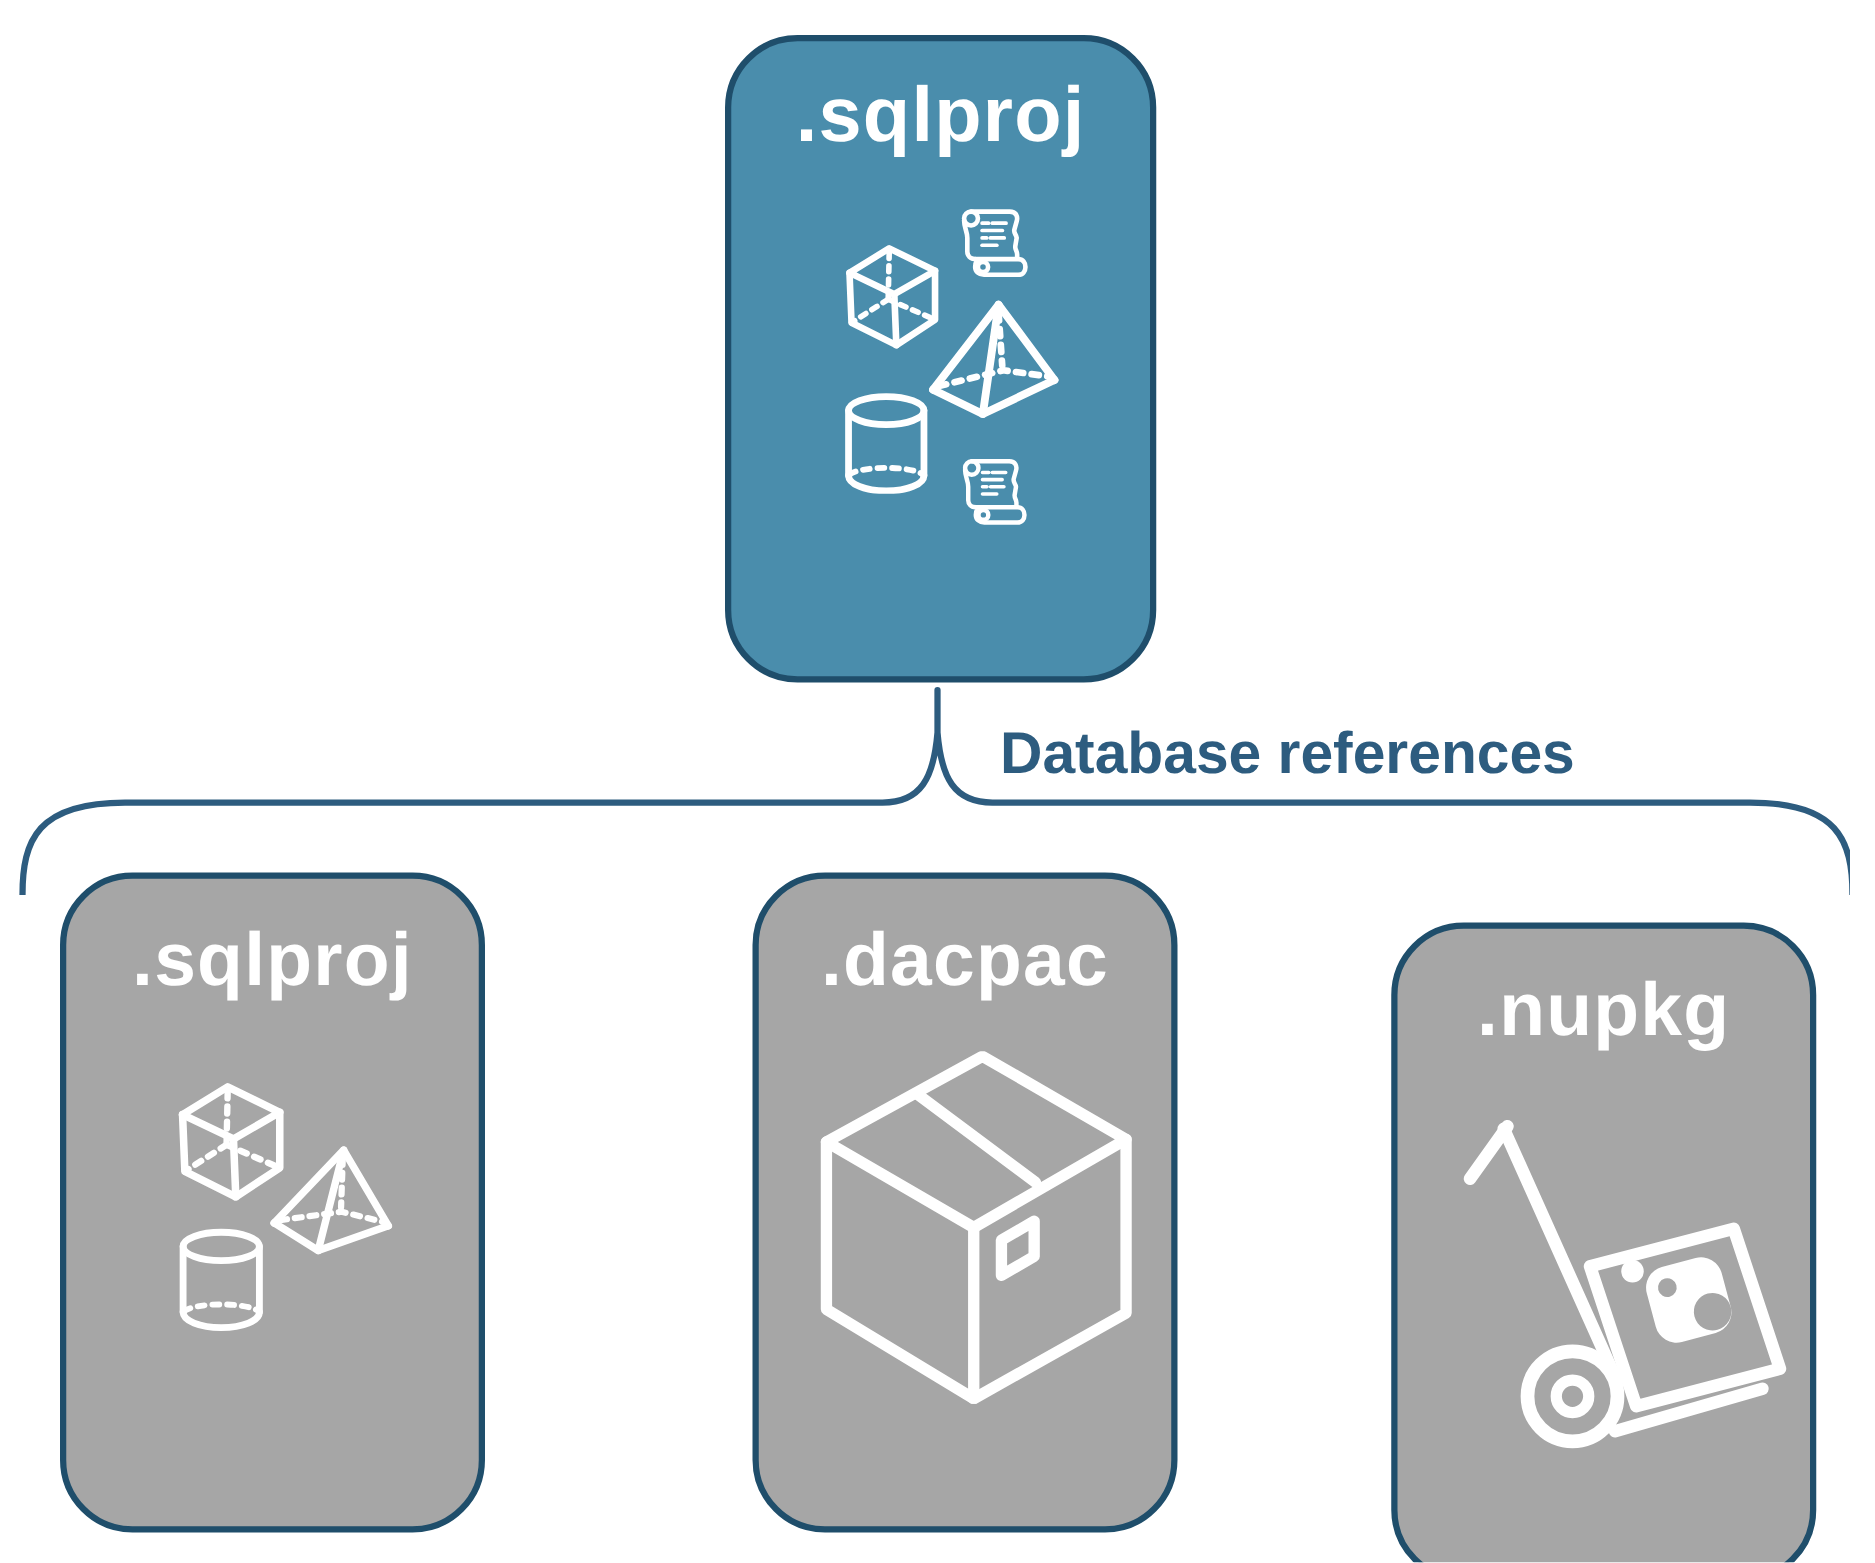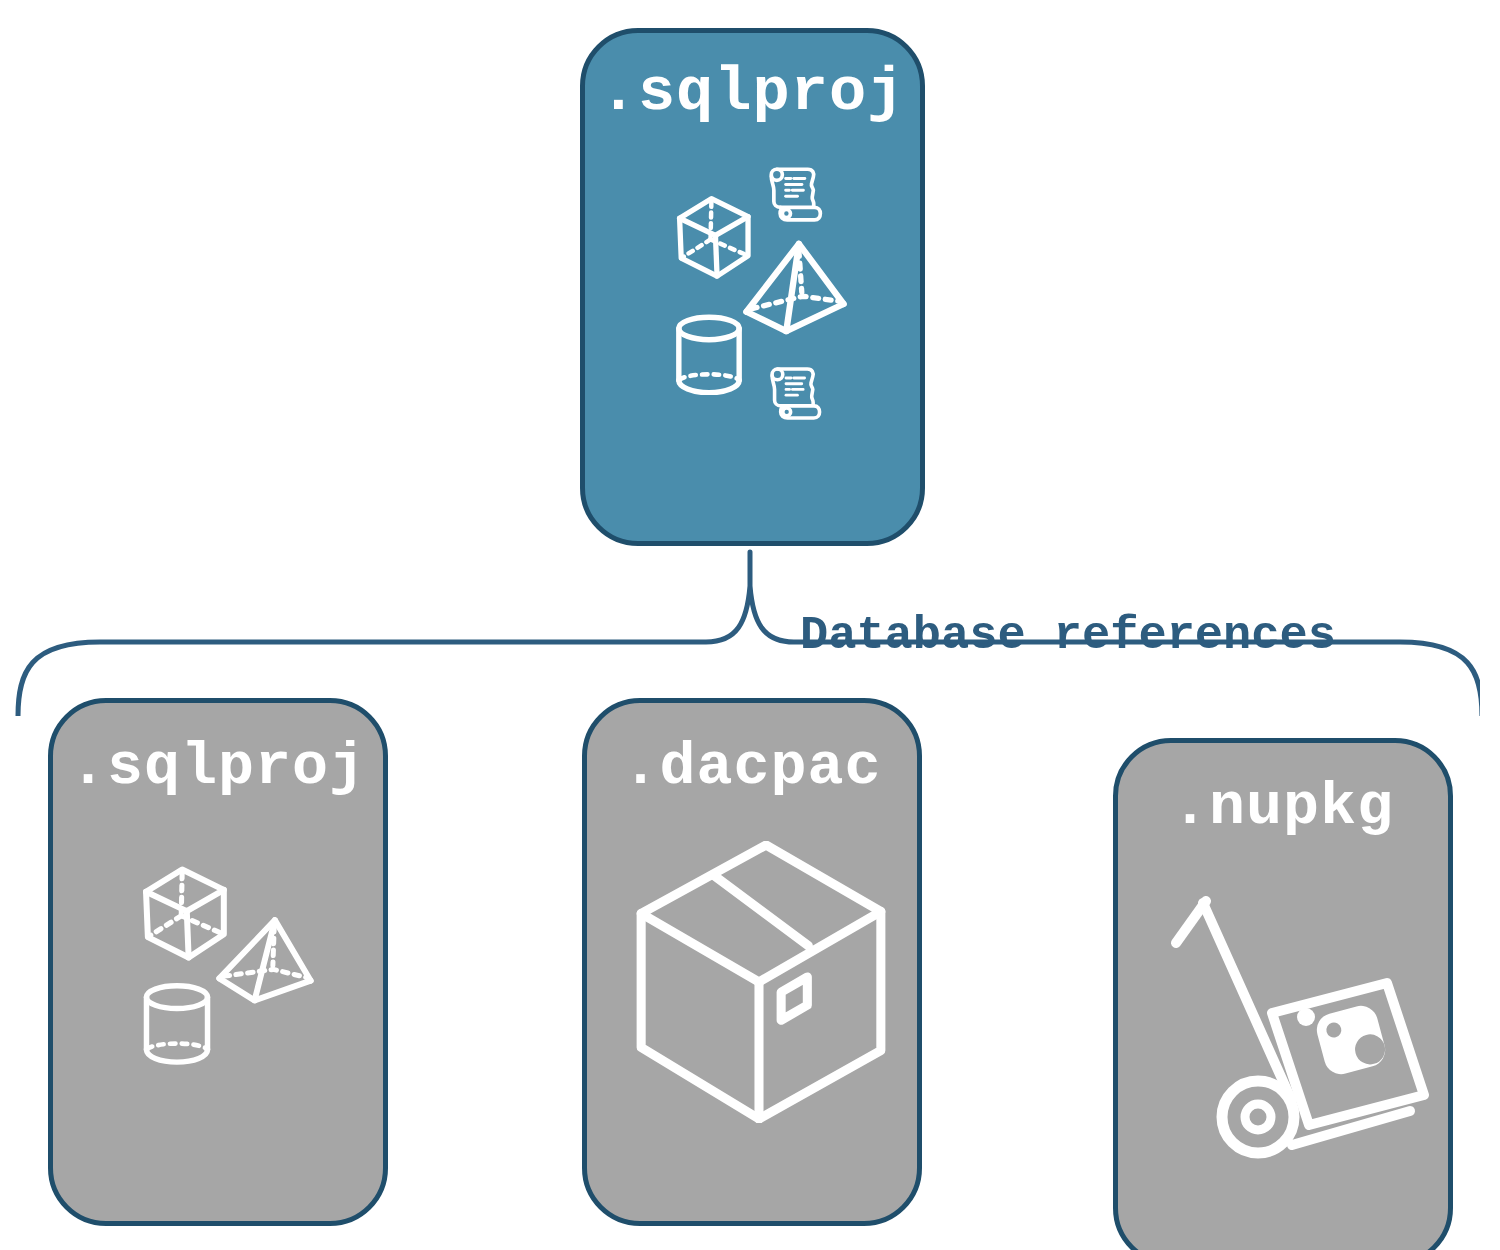--- a/index.html
+++ b/index.html
@@ -1,42 +1,41 @@
 <!DOCTYPE html>
 <html style="--accent: #4A8DAC; --border: #1F4E6B; --gray: #A6A6A6; --line: #2D5C7F; --bg: #FFFFFF;"><head>
 <meta charset="utf-8">
 <style>
   html,body{margin:0;padding:0;background:#fff;}
   .canvas{
     position:relative;width:1480px;height:1250px;background:var(--bg,#fff);
-    font-family:Liberation Mono, monospace;overflow:hidden;
+    font-family:Liberation Sans, sans-serif;overflow:hidden;
   }
   .node{
     position:absolute;box-sizing:border-box;
     border:5px solid var(--border,#1F4E6B);
     border-radius:58px;
   }
   .node-top{left:580px;top:28px;width:345px;height:518px;background:var(--accent,#4A8DAC);}
   .node-child{top:698px;width:340px;height:528px;background:var(--gray,#A6A6A6);}
   .node-child.pos-0{left:48px;}
-  .node-child.pos-1{left:582px;}
+  .node-child.pos-1{left:602px;}
   .node-child.pos-2{left:1113px;margin-top:40px;}
   .node-label{
     margin-top:24px;text-align:center;color:#fff;
     font-size:62px;font-weight:700;letter-spacing:1px;
   }
   .node-child .node-label{margin-top:30px;font-size:60px;}
   .icon{position:absolute;line-height:0;}
   .icon svg{display:block;}
   .brace-svg{position:absolute;left:0;top:0;pointer-events:none;}
   .brace-label{
     position:absolute;left:800px;top:574px;
     font-size:47px;font-weight:700;color:var(--line,#2D5C7F);
     white-space:nowrap;
-    margin-top:35px;
   }
   
   .ico-stroke{stroke:#FFFFFF;fill:none;stroke-linecap:round;stroke-linejoin:round;}
 </style>
 </head>
 <body>
 
 <div class="canvas">
 
   <div class="node node-top">

